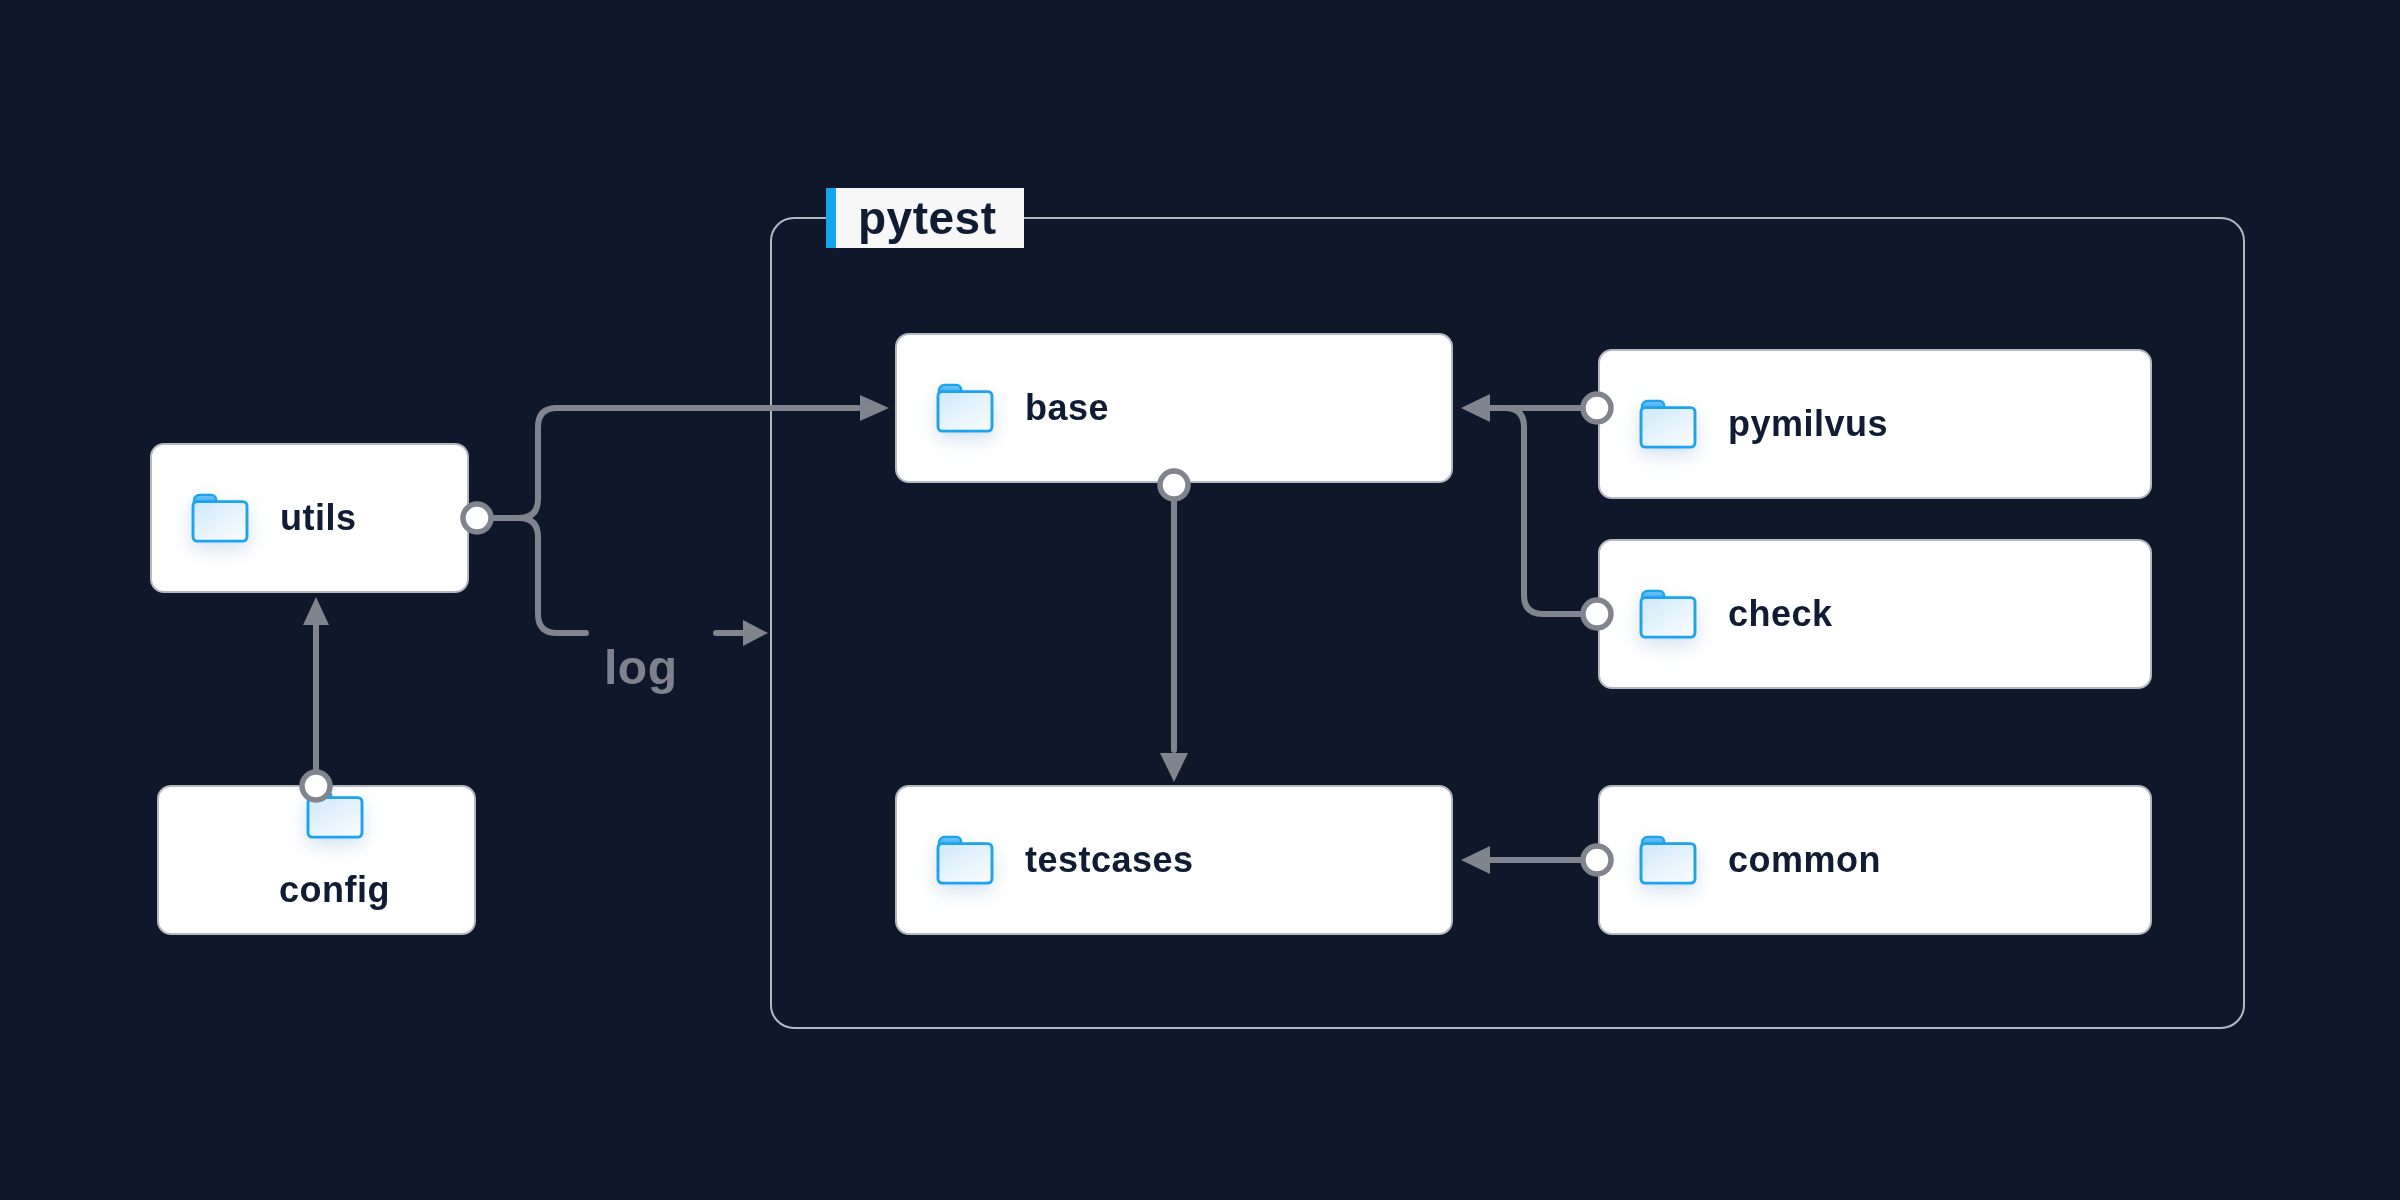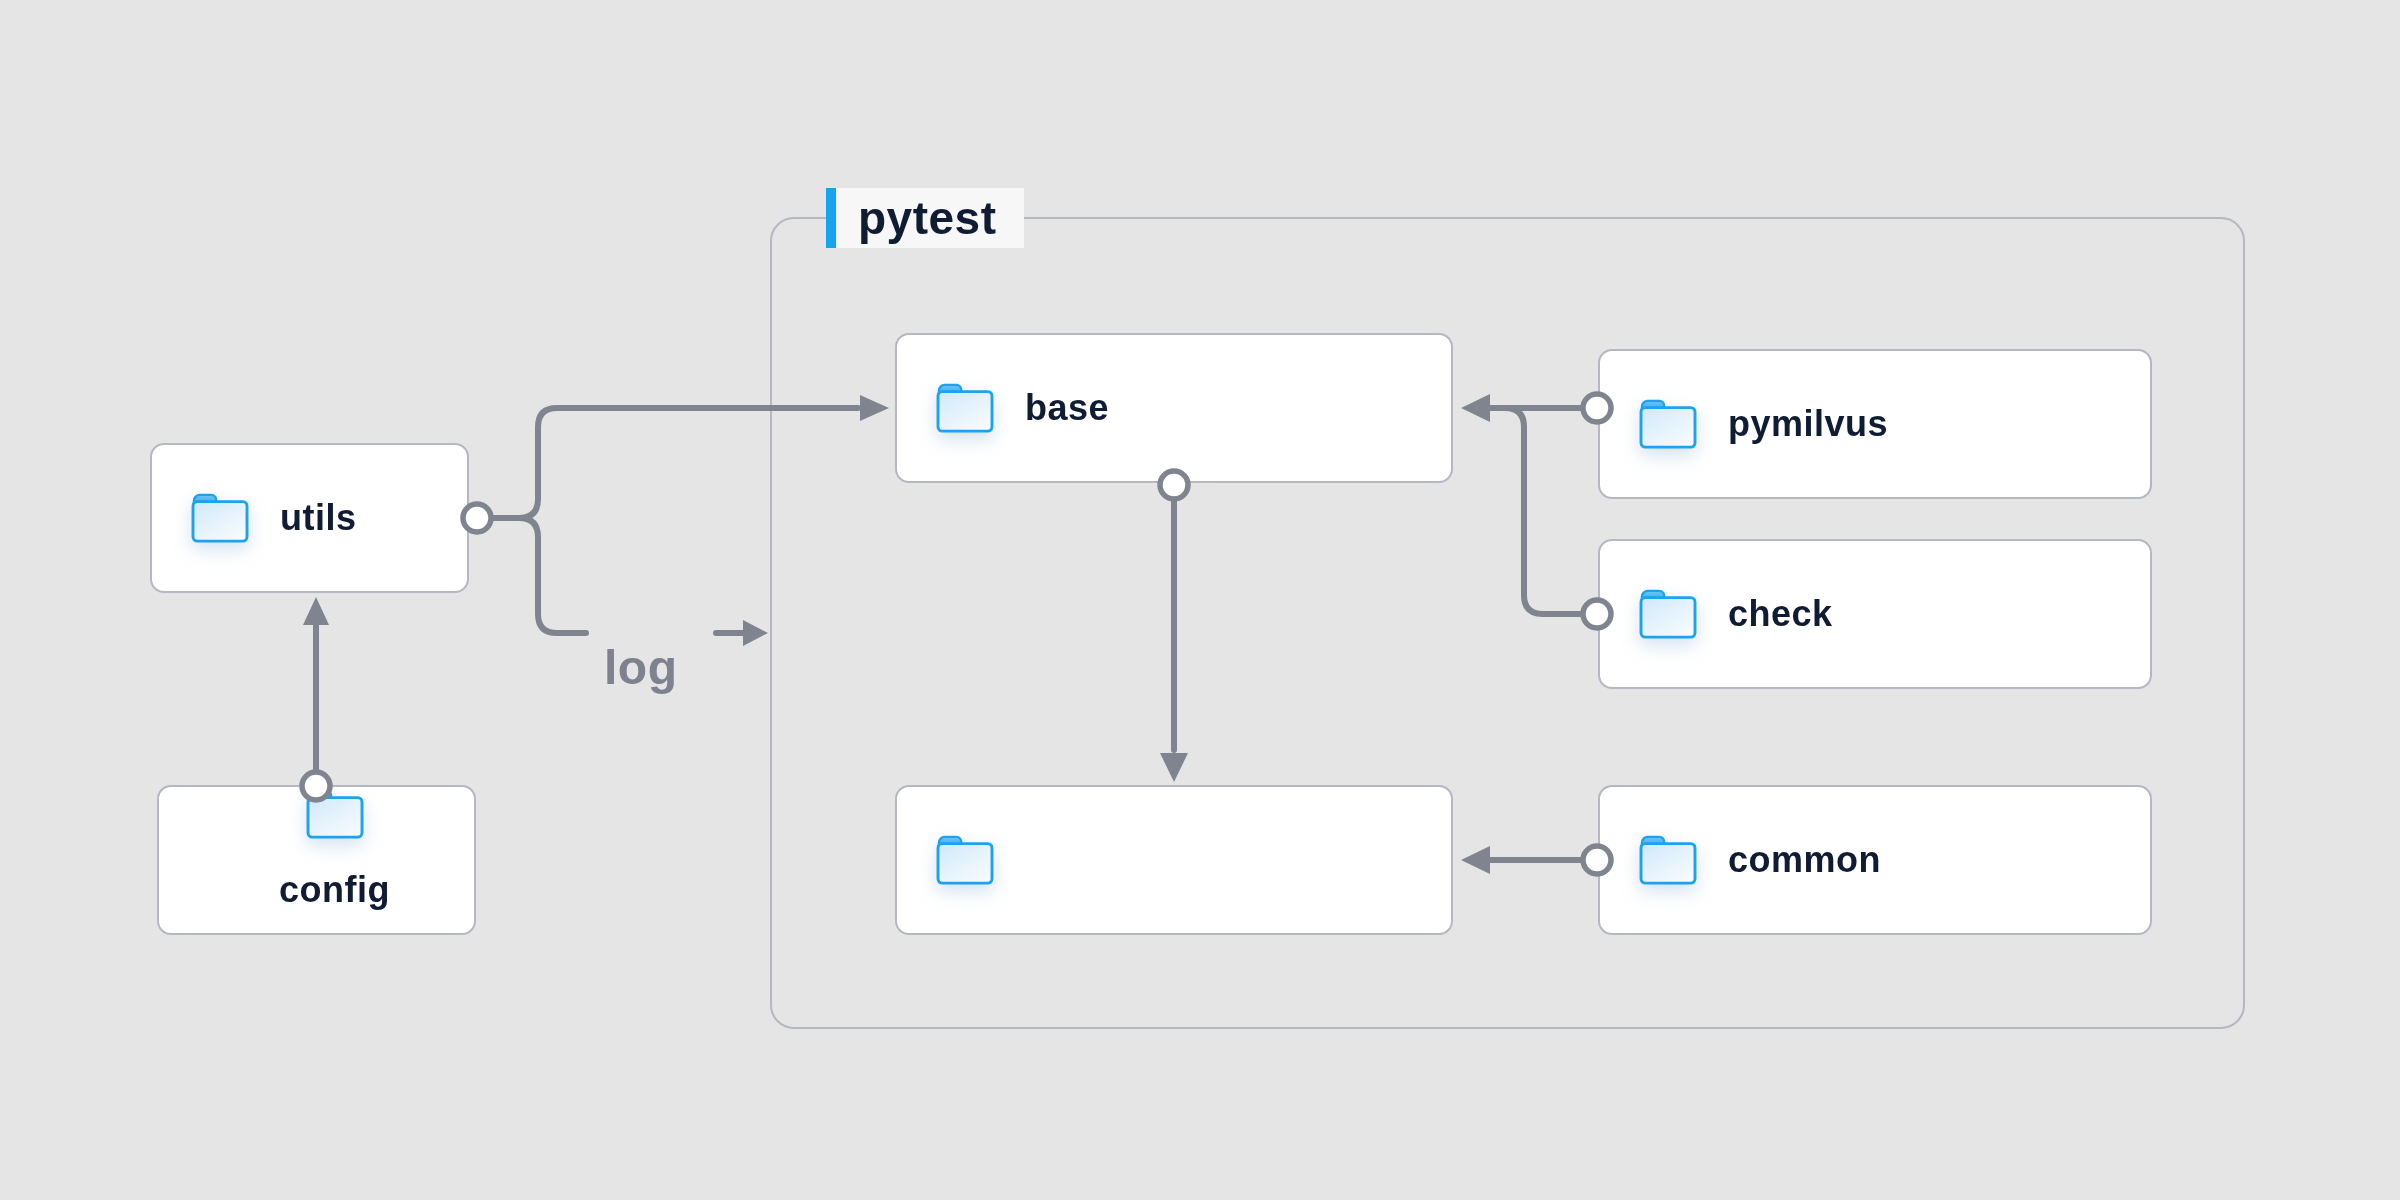--- a/index.html
+++ b/index.html
@@ -1,18 +1,18 @@
 <!DOCTYPE html>
 <html><head>
 <meta charset="utf-8">
 <style>
   html,body{margin:0;padding:0;background:#f7f7f8;}
   .stage{
     position:relative;width:2400px;height:1200px;overflow:hidden;
-    background:#e5e5e5;font-family:"Liberation Sans",sans-serif;
+    background:#0f172a;font-family:"Liberation Sans",sans-serif;
   }
   
   .node{
     position:absolute;box-sizing:border-box;background:#ffffff;
     border:2px solid #b5b7c1;border-radius:14px;
     display:flex;align-items:center;padding-left:36px;gap:28px;
   }
   .node .nlabel{
     font-size:36px;font-weight:700;color:#0f1c33;letter-spacing:.5px;
     white-space:nowrap;
@@ -116,20 +116,21 @@
       <rect x="5" y="11" width="56" height="41" rx="4.5" fill="url(#fBody)" stroke="#1da2ee" stroke-width="3"></rect>
     </svg>
     <span class="nlabel">check</span>
   </div>
 
   <div class="node" id="node-testcases">
     <svg class="folder" viewBox="0 0 66 56">
       <path d="M6 10 a6 6 0 0 1 6 -6 h12 a5 5 0 0 1 5 5 v6 H6 Z" fill="url(#fTab)" stroke="#1da2ee" stroke-width="2.5"></path>
       <rect x="5" y="11" width="56" height="41" rx="4.5" fill="url(#fBody)" stroke="#1da2ee" stroke-width="3"></rect>
     </svg>
+    <span class="nlabel">testcases</span>
   </div>
 
   <div class="node" id="node-common">
     <svg class="folder" viewBox="0 0 66 56">
       <path d="M6 10 a6 6 0 0 1 6 -6 h12 a5 5 0 0 1 5 5 v6 H6 Z" fill="url(#fTab)" stroke="#1da2ee" stroke-width="2.5"></path>
       <rect x="5" y="11" width="56" height="41" rx="4.5" fill="url(#fBody)" stroke="#1da2ee" stroke-width="3"></rect>
     </svg>
     <span class="nlabel">common</span>
   </div>
 

